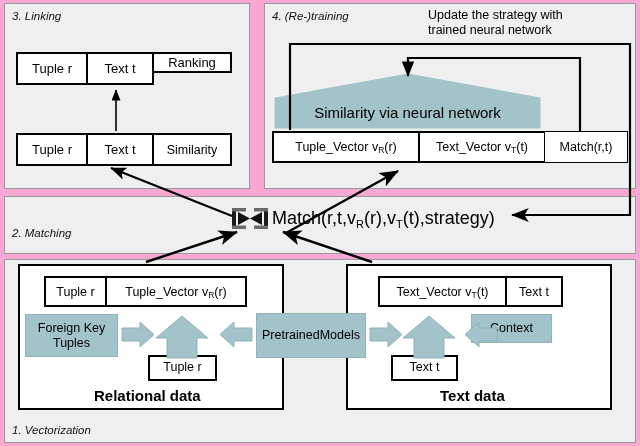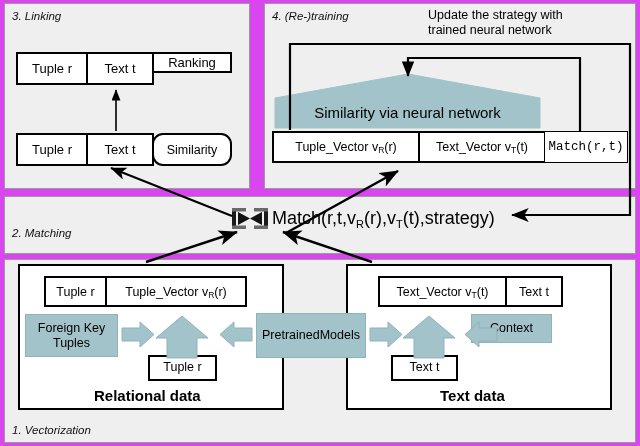--- a/index.html
+++ b/index.html
@@ -1,17 +1,17 @@
 <!DOCTYPE html>
 <html><head>
 <meta charset="utf-8">
 <style>
   html,body{margin:0;padding:0;background:#ffffff;}
   body{font-family:"Liberation Sans",sans-serif;}
-  #root{position:relative;width:640px;height:446px;background:#d946ef;overflow:hidden;}
+  #root{position:relative;width:640px;height:446px;background:#f9a8d4;overflow:hidden;}
 
   .panel{position:absolute;background:#efefef;border:1px solid #9a9a9a;box-sizing:border-box;}
   .panel-label{position:absolute;font-style:italic;font-size:11.5px;color:#111;white-space:nowrap;}
 
   .fbox{position:absolute;box-sizing:border-box;background:#ffffff;border:2px solid #000;
         display:flex;align-items:center;justify-content:center;font-size:12.5px;color:#000;
         text-align:center;line-height:1.05;}
   .row{position:absolute;display:flex;box-sizing:border-box;}
   .row .cell{box-sizing:border-box;background:#fff;border:2px solid #000;
         display:flex;align-items:center;justify-content:center;font-size:13px;color:#000;
@@ -39,21 +39,21 @@
 
   <div class="row" style="left:16px;top:52px;width:216px;height:33px;">
     <div class="cell" style="width:72px;height:33px;">Tuple r</div>
     <div class="cell" style="width:68px;height:33px;">Text t</div>
     <div class="cell" style="width:80px;height:21px;">Ranking</div>
   </div>
 
   <div class="row" style="left:16px;top:133px;width:216px;height:33px;">
     <div class="cell" style="width:72px;height:33px;">Tuple r</div>
     <div class="cell" style="width:68px;height:33px;">Text t</div>
-    <div class="cell" style="width:80px;height:33px;font-size:12.5px;border-radius:11px;">Similarity</div>
+    <div class="cell" style="width:80px;height:33px;font-size:12.5px;">Similarity</div>
   </div>
 
   <div class="panel" style="left:264px;top:3px;width:372px;height:186px;">
   </div>
   <div class="panel-label" style="left:272px;top:10px;">4. (Re-)training</div>
 
   <div class="note" style="left:428px;top:8px;width:192px;">
     <div>Update the strategy with</div>
     <div>trained neural network</div>
   </div>
@@ -67,21 +67,21 @@
     <div class="cell" style="width:148px;height:32px;font-size:12.5px;">
       <span>Tuple_Vector v</span>
         <sub>R</sub>
         <span>(r)</span>
     </div>
     <div class="cell" style="width:128px;height:32px;font-size:12.5px;">
       <span>Text_Vector v</span>
         <sub>T</sub>
         <span>(t)</span>
     </div>
-    <div class="cell" style="width:84px;height:32px;font-size:12.5px;border-width:1px;font-family:Liberation Mono, monospace;">
+    <div class="cell" style="width:84px;height:32px;font-size:12.5px;border-width:1px;">
       <span>Match(r,t)</span>
     </div>
   </div>
 
   <div class="panel" style="left:4px;top:196px;width:632px;height:58px;">
   </div>
   <div class="panel-label" style="left:12px;top:227px;">2. Matching</div>
 
   <svg class="ov">
     <g>

